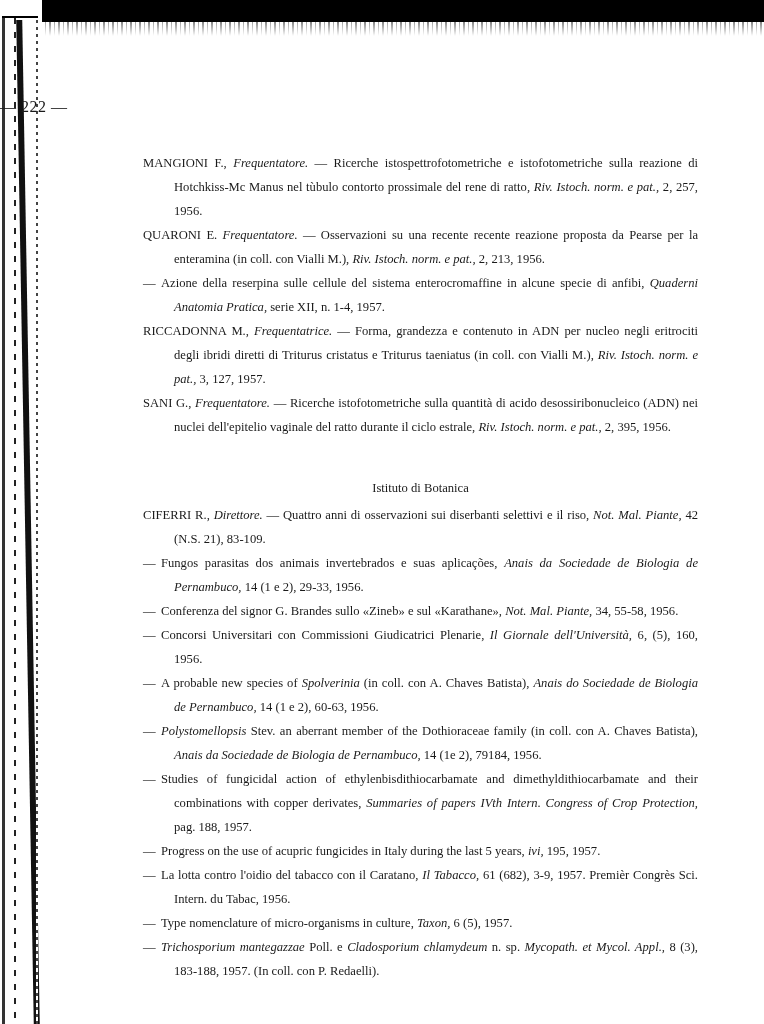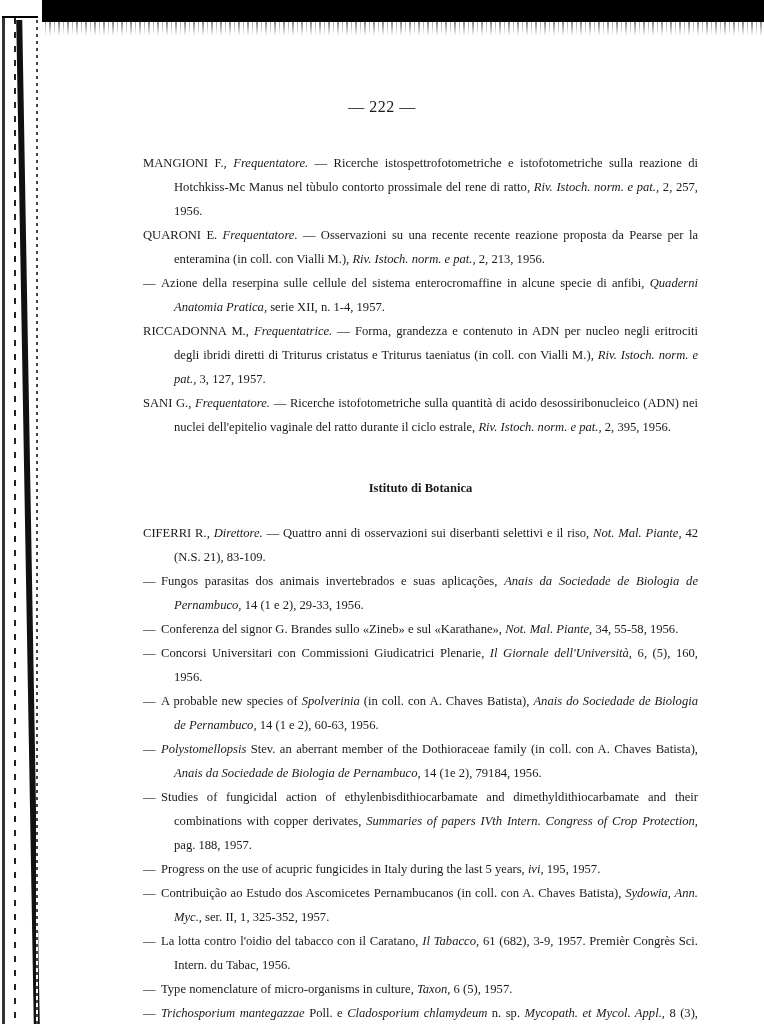--- a/index.html
+++ b/index.html
@@ -27,39 +27,39 @@
   .spine .bar2 { position: absolute; left: 14px; top: 18px; width: 2px; height: 1006px;
     background: repeating-linear-gradient(#222 0 6px, #fff 6px 14px); }
   .spine .bar3 { position: absolute; left: 25px; top: 20px; width: 6px; height: 1004px; background: #111;
     transform: skewX(1deg); }
   .spine .bar4 { position: absolute; left: 36px; top: 20px; width: 2px; height: 1004px;
     background: repeating-linear-gradient(#444 0 3px, #fff 3px 7px); }
   .spine .cap { position: absolute; left: 2px; top: 2px; width: 36px; height: 14px; background: #fff;
     border-bottom: 2px solid #000; }
 
   .page-number {
-    position: absolute; left: 0; width: 764px; top: 98px; text-align: center;
+    position: absolute; left: 0; width: 764px; top: 98px; 
     font-size: 16px; letter-spacing: 0.5px;
   }
   .content {
     position: absolute; left: 143px; top: 151px; width: 555px;
   }
   .entry {
     font-size: 12.6px; line-height: 24px;
     text-align: justify;
     padding-left: 31px; text-indent: -31px;
     margin: 0;
   }
   .entry.gap { }
   .entry.sub { padding-left: 31px; text-indent: -31px; }
   .dash { display: inline-block; width: 18px; text-indent: 0; }
   .entry i { font-style: italic; }
   .section-heading {
-    text-align: center; font-weight: bold; font-size: 12.6px;
-    margin: 42px 0 25px 0;
+    text-align: center; font-weight: normal; font-size: 12.6px;
+    margin: 42px 0 7px 0;
   }
 </style>
 </head>
 <body>
 
 <div class="top-band"></div>
 <div class="top-fringe"></div>
 <div class="spine">
   <div class="cap"></div>
     <div class="bar1"></div>
@@ -95,21 +95,20 @@
   <p class="entry sub"><span class="dash">—</span><span>Concorsi Universitari con Commissioni Giudicatrici Plenarie, </span><i>Il Giornale dell'Università,</i><span> 6, (5), 160, 1956.</span></p>
 
   <p class="entry sub"><span class="dash">—</span><span>A probable new species of </span><i>Spolverinia</i><span> (in coll. con A. Chaves Batista), </span><i>Anais do Sociedade de Biologia de Pernambuco,</i><span> 14 (1 e 2), 60-63, 1956.</span></p>
 
   <p class="entry sub"><span class="dash">—</span><i>Polystomellopsis</i><span> Stev. an aberrant member of the Dothioraceae family (in coll. con A. Chaves Batista), </span><i>Anais da Sociedade de Biologia de Pernambuco,</i><span> 14 (1e 2), 79184, 1956.</span></p>
 
   <p class="entry sub"><span class="dash">—</span><span>Studies of fungicidal action of ethylenbisdithiocarbamate and dimethyldithiocarbamate and their combinations with copper derivates, </span><i>Summaries of papers IVth Intern. Congress of Crop Protection,</i><span> pag. 188, 1957.</span></p>
 
   <p class="entry sub"><span class="dash">—</span><span>Progress on the use of acupric fungicides in Italy during the last 5 years, </span><i>ivi,</i><span> 195, 1957.</span></p>
 
-  <p class="entry sub"><span class="dash">—</span><span>Contribuição ao Estudo dos Ascomicetes Pernambucanos (in coll. con A. Chaves Batista), </span><i>Sydowia, Ann. Myc.,</i><span> ser. II, 1, 325-352, 1957.</span></p>
 
   <p class="entry sub"><span class="dash">—</span><span>La lotta contro l'oidio del tabacco con il Caratano, </span><i>Il Tabacco,</i><span> 61 (682), 3-9, 1957. Premièr Congrès Sci. Intern. du Tabac, 1956.</span></p>
 
   <p class="entry sub"><span class="dash">—</span><span>Type nomenclature of micro-organisms in culture, </span><i>Taxon,</i><span> 6 (5), 1957.</span></p>
 
 
   <p class="entry sub"><span class="dash">—</span><i>Trichosporium mantegazzae</i><span> Poll. e </span><i>Cladosporium chlamydeum</i><span> n. sp. </span><i>Mycopath. et Mycol. Appl.,</i><span> 8 (3), 183-188, 1957. (In coll. con P. Redaelli).</span></p>
 
 </div>
 

